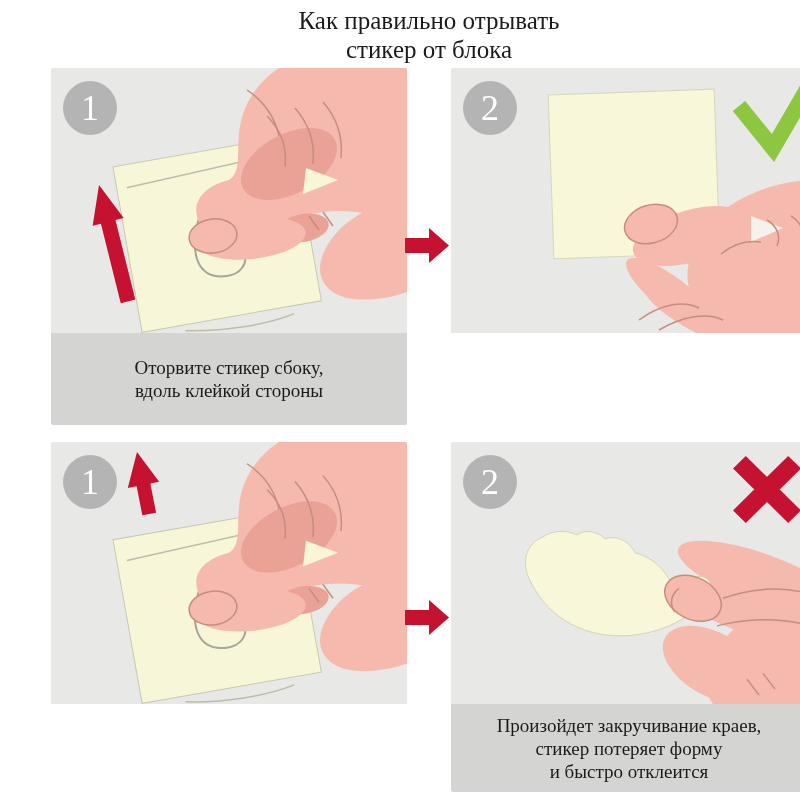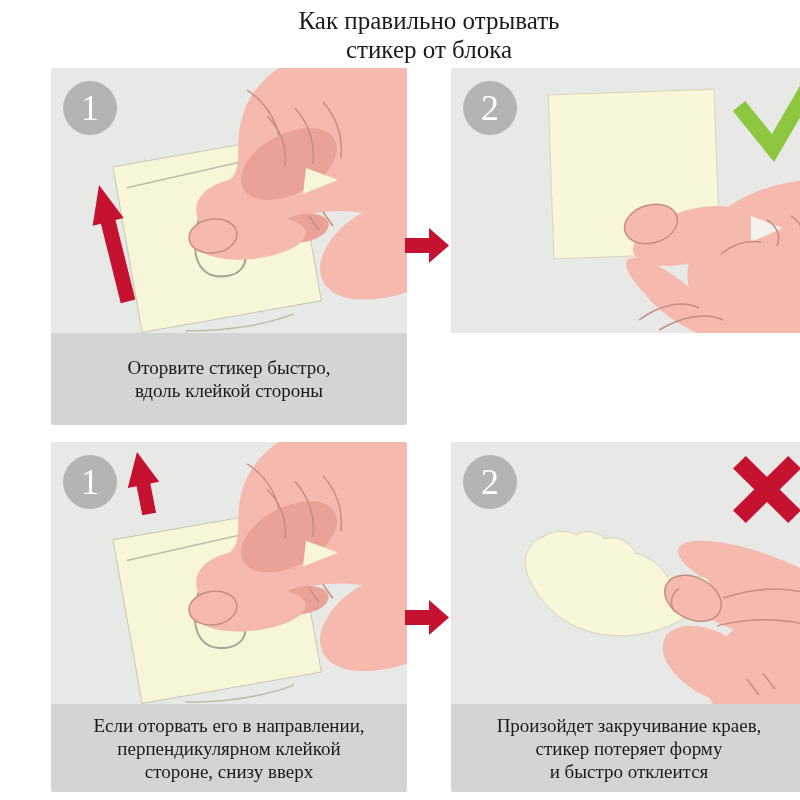--- a/index.html
+++ b/index.html
@@ -58,21 +58,21 @@
           <ellipse cx="162" cy="168" rx="24" ry="17" transform="rotate(-8 162 168)" fill="#f5b9ae" stroke="#c68d80" stroke-width="1.5"></ellipse>
           <path d="M258 148 l10 14 M272 144 l10 14" stroke="#c68d80" stroke-width="1.5" fill="none"></path>
         </g>
 
         <g transform="translate(48 117) rotate(-14)">
           <polygon points="0,0 16,38 7.5,38 7.5,120 -7.5,120 -7.5,38 -16,38" fill="#c41230"></polygon>
         </g>
       </svg>
       <div class="badge">1</div>
     </div>
-    <div class="caption">Оторвите стикер быстро,
+    <div class="caption">Оторвите стикер сбоку,
 вдоль клейкой стороны</div>
   </div>
 
   <div class="panel p2 row1">
     <div class="illus">
       <svg width="356" height="265" viewBox="0 0 356 265">
 
         <g>
           <path d="M356 112 C316 116 284 130 262 152 C238 176 230 206 242 232 C252 254 276 266 304 265 L356 265 Z" fill="#f5b9ae"></path>
           <ellipse cx="222" cy="228" rx="58" ry="17" transform="rotate(38 222 228)" fill="#f5b9ae"></ellipse>
@@ -126,23 +126,20 @@
           <ellipse cx="162" cy="168" rx="24" ry="17" transform="rotate(-8 162 168)" fill="#f5b9ae" stroke="#c68d80" stroke-width="1.5"></ellipse>
           <path d="M258 148 l10 14 M272 144 l10 14" stroke="#c68d80" stroke-width="1.5" fill="none"></path>
         </g>
 
         <g transform="translate(86 10) rotate(-11)">
           <polygon points="0,0 16,34 7,34 7,64 -7,64 -7,34 -16,34" fill="#c41230"></polygon>
         </g>
       </svg>
       <div class="badge">1</div>
     </div>
-    <div class="caption">Если оторвать его в направлении,
-перпендикулярном клейкой
-стороне, снизу вверх</div>
   </div>
 
   <div class="panel p4 row2">
     <div class="illus">
       <svg width="356" height="262" viewBox="0 0 356 265" preserveAspectRatio="none">
 
         <g>
           <ellipse cx="310" cy="138" rx="88" ry="25" transform="rotate(20 310 138)" fill="#f5b9ae"></ellipse>
           <ellipse cx="318" cy="172" rx="88" ry="27" transform="rotate(14 318 172)" fill="#f5b9ae"></ellipse>
           <path d="M356 150 C320 158 290 176 272 202 C254 228 252 252 262 265 L356 265 Z" fill="#f5b9ae"></path>

